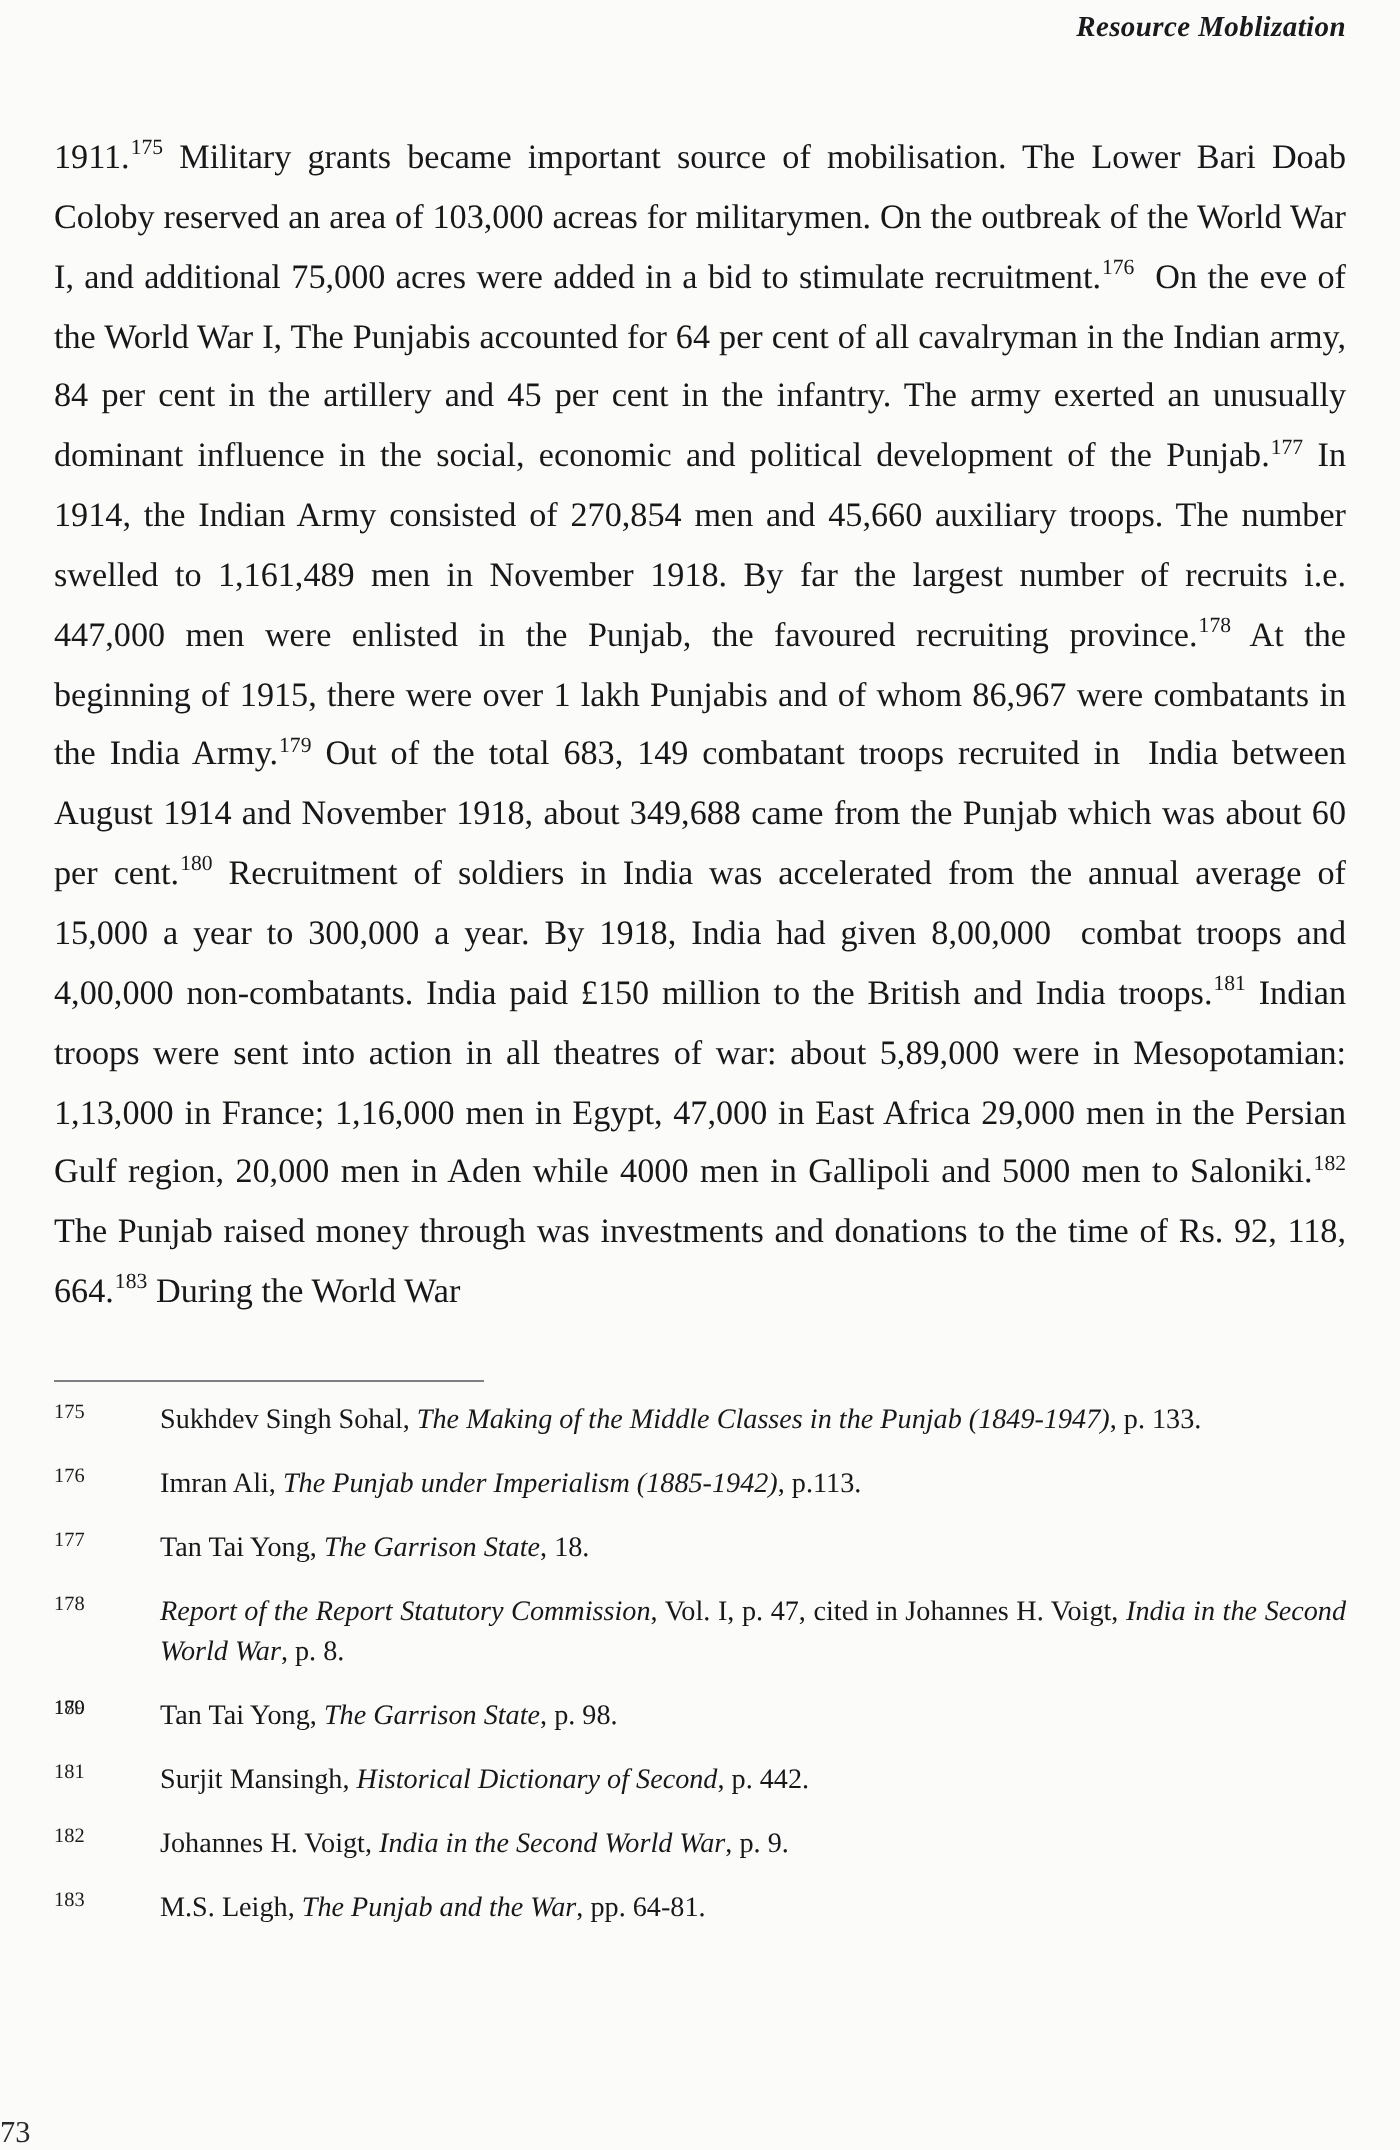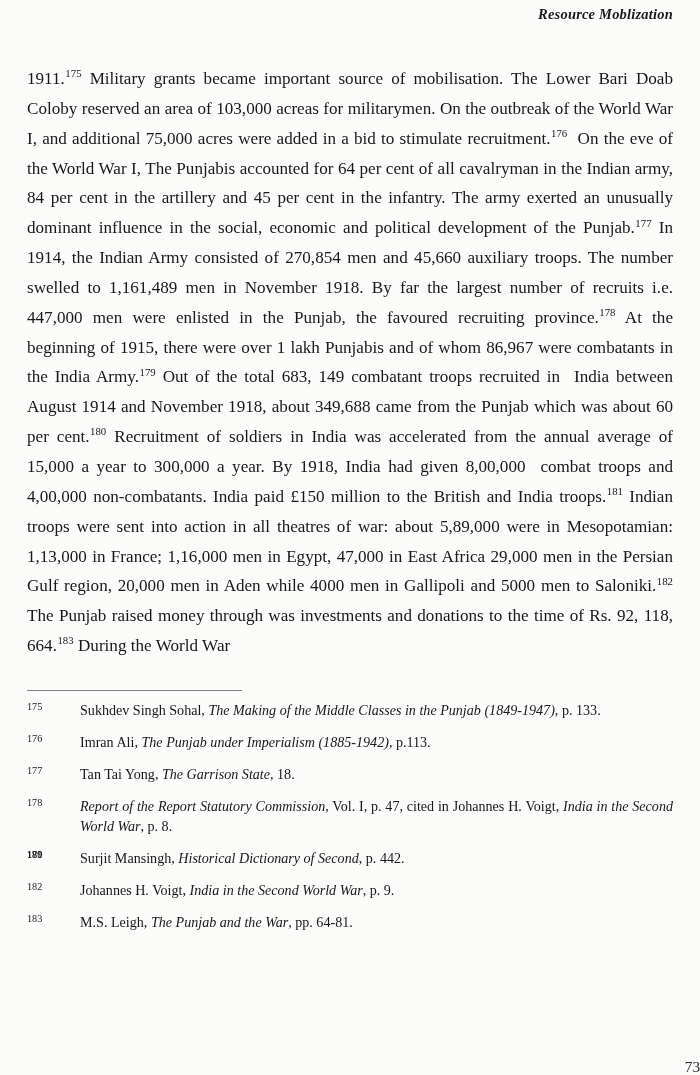--- a/index.html
+++ b/index.html
@@ -96,21 +96,21 @@
   }
   .footnote .fn-text i,
   .footnote .fn-text em { font-style: italic; }
 
   
   .page-number {
     position: absolute;
     left: 0;
     right: 0;
     top: 1058px;
-    text-align: right;
+    text-align: left;
     font-size: 15.2px;
     line-height: 18px;
     color: #2a2a2c;
   }
 </style>
 </head>
 <body>
 
 <div class="page">
 
@@ -121,21 +121,21 @@
   </div>
 
   <div class="footnote-area">
     <hr class="footnote-rule">
     <div id="footnote-list">
         <div class="footnote"><span class="fn-num">175</span><span class="fn-text">Sukhdev Singh Sohal, <i>The Making of the Middle Classes in the Punjab (1849-1947)</i>, p. 133.</span></div>
         <div class="footnote"><span class="fn-num">176</span><span class="fn-text">Imran Ali, <i>The Punjab under Imperialism (1885-1942)</i>, p.113.</span></div>
         <div class="footnote"><span class="fn-num">177</span><span class="fn-text">Tan Tai Yong, <i>The Garrison State</i>, 18.</span></div>
         <div class="footnote"><span class="fn-num">178</span><span class="fn-text"><i>Report of the Report Statutory Commission</i>, Vol. I, p. 47, cited in Johannes H. Voigt, <i>India in the Second World War</i>, p. 8.</span></div>
         <div class="footnote"><span class="fn-num">179</span></div>
-        <div class="footnote"><span class="fn-num">180</span></div>
+        <div class="footnote"><span class="fn-num">180</span><span class="fn-text">Tan Tai Yong, <i>The Garrison State</i>, p. 98.</span></div>
         <div class="footnote"><span class="fn-num">181</span><span class="fn-text">Surjit Mansingh, <i>Historical Dictionary of Second</i>, p. 442.</span></div>
         <div class="footnote"><span class="fn-num">182</span><span class="fn-text">Johannes H. Voigt, <i>India in the Second World War</i>, p. 9.</span></div>
         <div class="footnote"><span class="fn-num">183</span><span class="fn-text">M.S. Leigh, <i>The Punjab and the War</i>, pp. 64-81.</span></div>
       </div>
   </div>
 
   <div class="page-number">73</div>
 
 </div>
 

